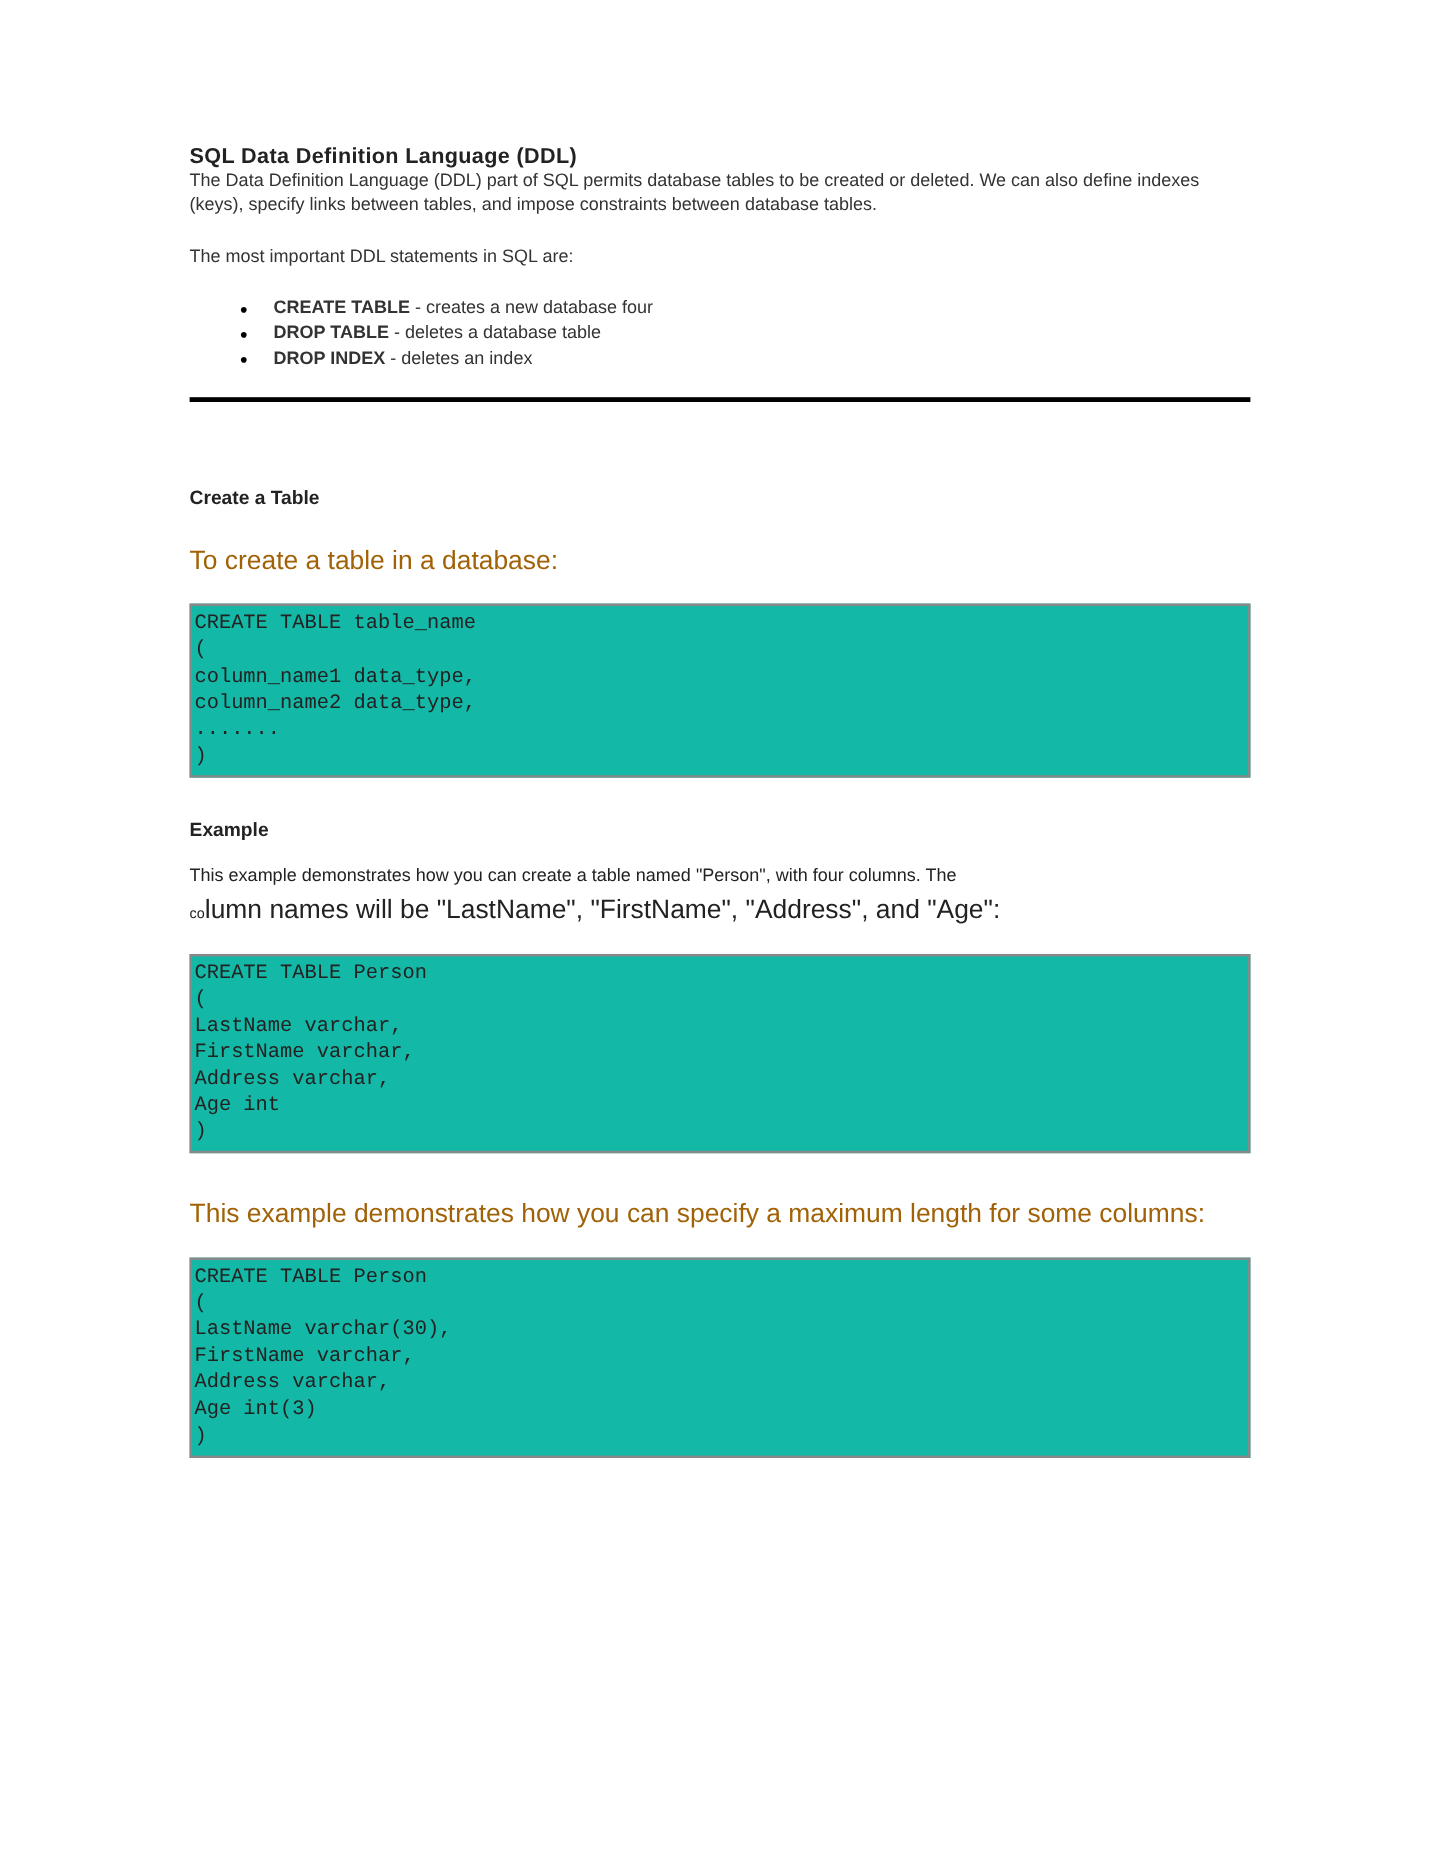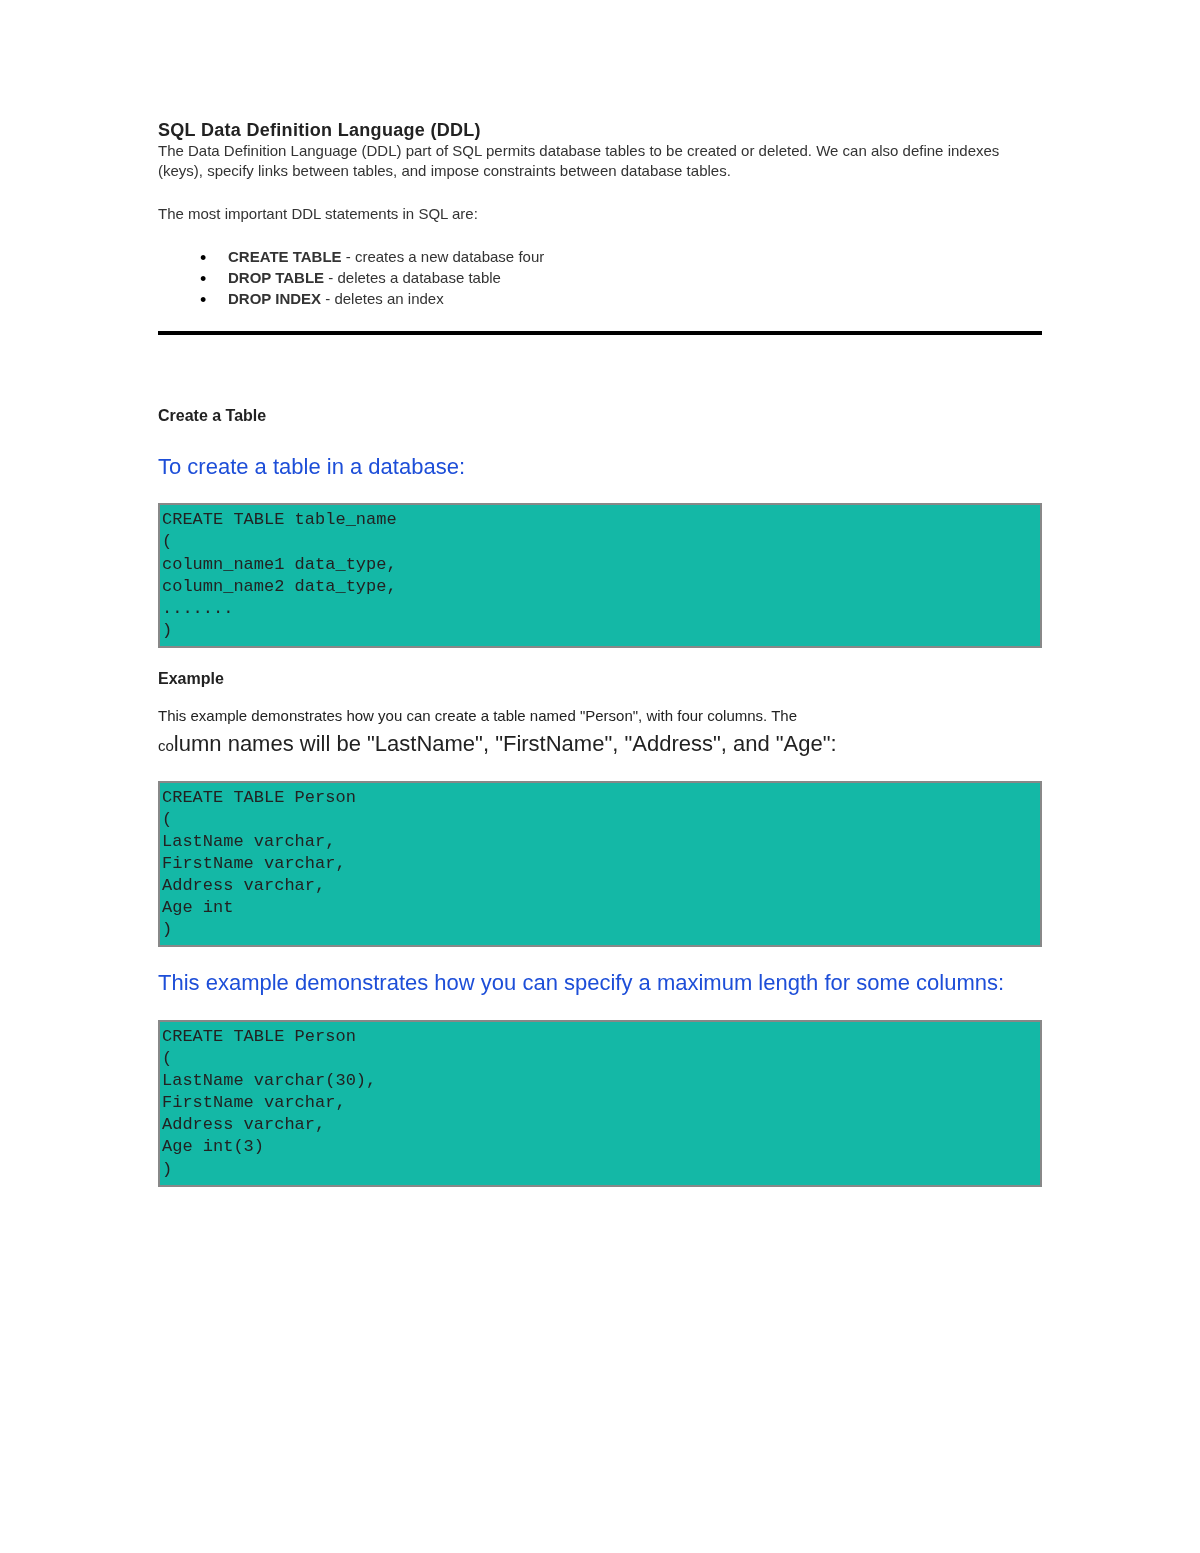--- a/index.html
+++ b/index.html
@@ -55,21 +55,21 @@
       margin-bottom: 72px;
     }
     .heading-sub {
       font-size: 16px;
       font-weight: bold;
       color: #222;
       margin-bottom: 28px;
     }
     .heading-mid {
       font-size: 22px;
-      color: #1d4ed8;
+      color: #a16207;
       margin-bottom: 22px;
       line-height: 1.3;
     }
     .heading-example {
       font-size: 16px;
       font-weight: bold;
       color: #222;
       margin-top: 22px;
       margin-bottom: 18px;
     }
@@ -91,27 +91,27 @@
       padding: 4px 2px;
       font-family: "Courier New", Courier, monospace;
       font-size: 17px;
       color: #222;
       white-space: pre;
       line-height: 1.3;
       margin-bottom: 10px;
     }
     .code-block + .heading-mid,
     .code-block + .heading-example {
-      margin-top: 22px;
+      margin-top: 36px;
     }
     .sp-after {
       margin-top: 28px;
     }
     .small-prefix {
-      font-size: 15px;
+      font-size: 12px;
       vertical-align: baseline;
     }
   </style>
 </head>
 <body>
 
 <h2 class="heading-main">SQL Data Definition Language (DDL)</h2>
 
 <p class="paragraph">The Data Definition Language (DDL) part of SQL permits database tables to be created or deleted. We can also define indexes (keys), specify links between tables, and impose constraints between database tables.</p>
 

